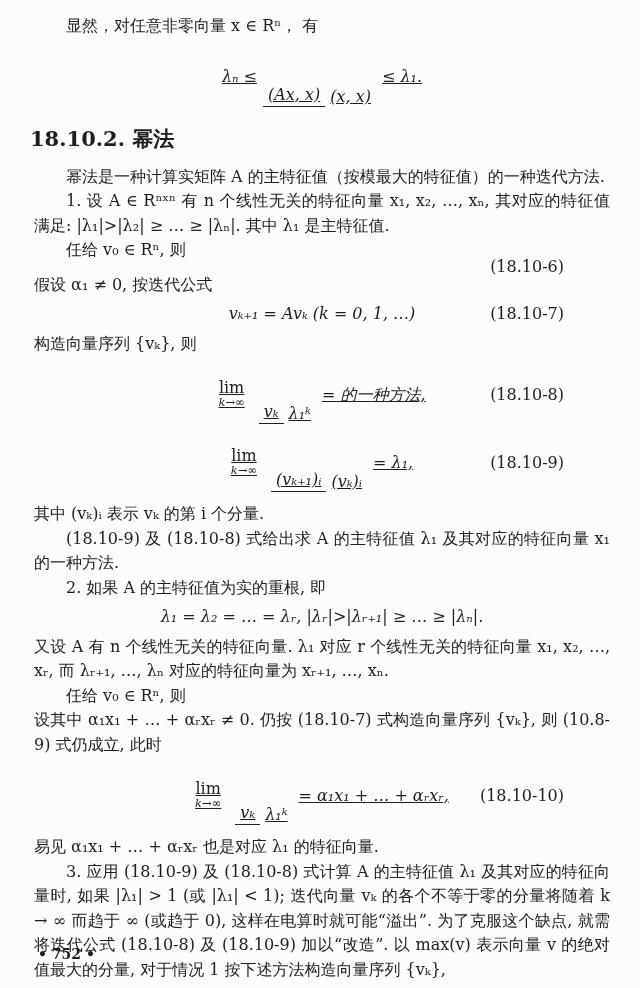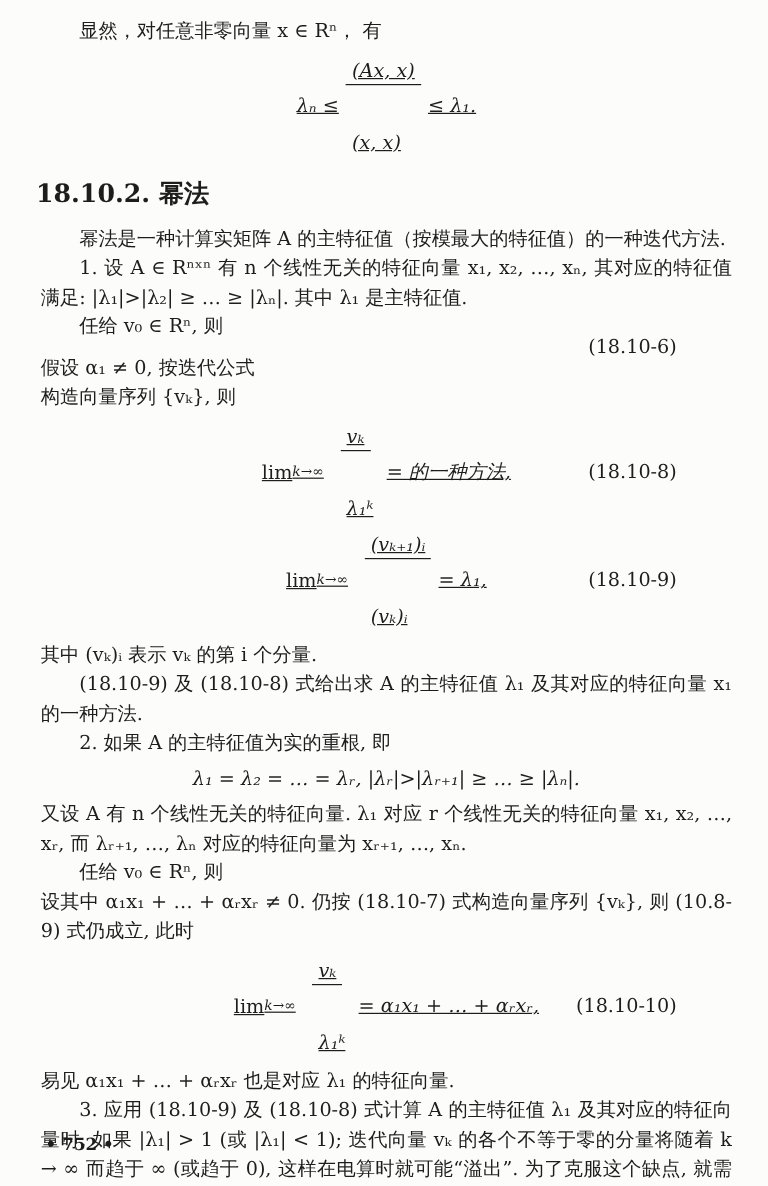--- a/index.html
+++ b/index.html
@@ -35,30 +35,31 @@
   }
   .eqrow.tall { margin: 10px 0; text-decoration: underline; }
   .math { font-style: italic; }
   .eqno {
     position: absolute;
     right: 46px;
     font-style: normal;
   }
   .frac {
     display: inline-flex;
-    flex-direction: column;
-    align-items: flex-start;
+    flex-direction: row;
+    align-items: flex-end;
     margin: 0 6px;
     font-style: italic;
     line-height: 20px;
   }
   .frac .num { padding: 0 5px 1px; border-bottom: 1.6px solid #1d1d1d; }
   .frac .den { padding: 1px 5px 0; margin-top: 37px; }
   .lim {
     display: inline-flex;
+    flex-direction: column;
     align-items: center;
     margin-right: 8px;
     line-height: 15px;
   }
   .lim .limword { font-style: normal; }
   .lim .limsub { font-size: 11.5px; font-style: italic; }
   .footer {
     position: absolute;
     left: 38px;
     bottom: 22px;
@@ -89,20 +90,24 @@
   <p class="para indent">1. 设 A ∈ Rⁿˣⁿ 有 n 个线性无关的特征向量 x₁, x₂, …, xₙ, 其对应的特征值满足:  |λ₁|&gt;|λ₂| ≥ … ≥ |λₙ|. 其中 λ₁ 是主特征值.</p>
 
   <p class="para indent">任给 v₀ ∈ Rⁿ, 则</p>
 
   <div class="eqrow">
     <span class="eqno">(18.10-6)</span>
   </div>
 
   <p class="para">假设 α₁ ≠ 0, 按迭代公式</p>
 
+  <div class="eqrow">
+    <span class="math">vₖ₊₁ = Avₖ  (k = 0, 1, …)</span>
+    <span class="eqno">(18.10-7)</span>
+  </div>
 
   <p class="para">构造向量序列 {vₖ}, 则</p>
 
   <div class="eqrow tall">
     <span class="lim">
       <span class="limword">lim</span>
       <span class="limsub">k→∞</span>
     </span>
     <span class="frac">
       <span class="num">vₖ</span>

